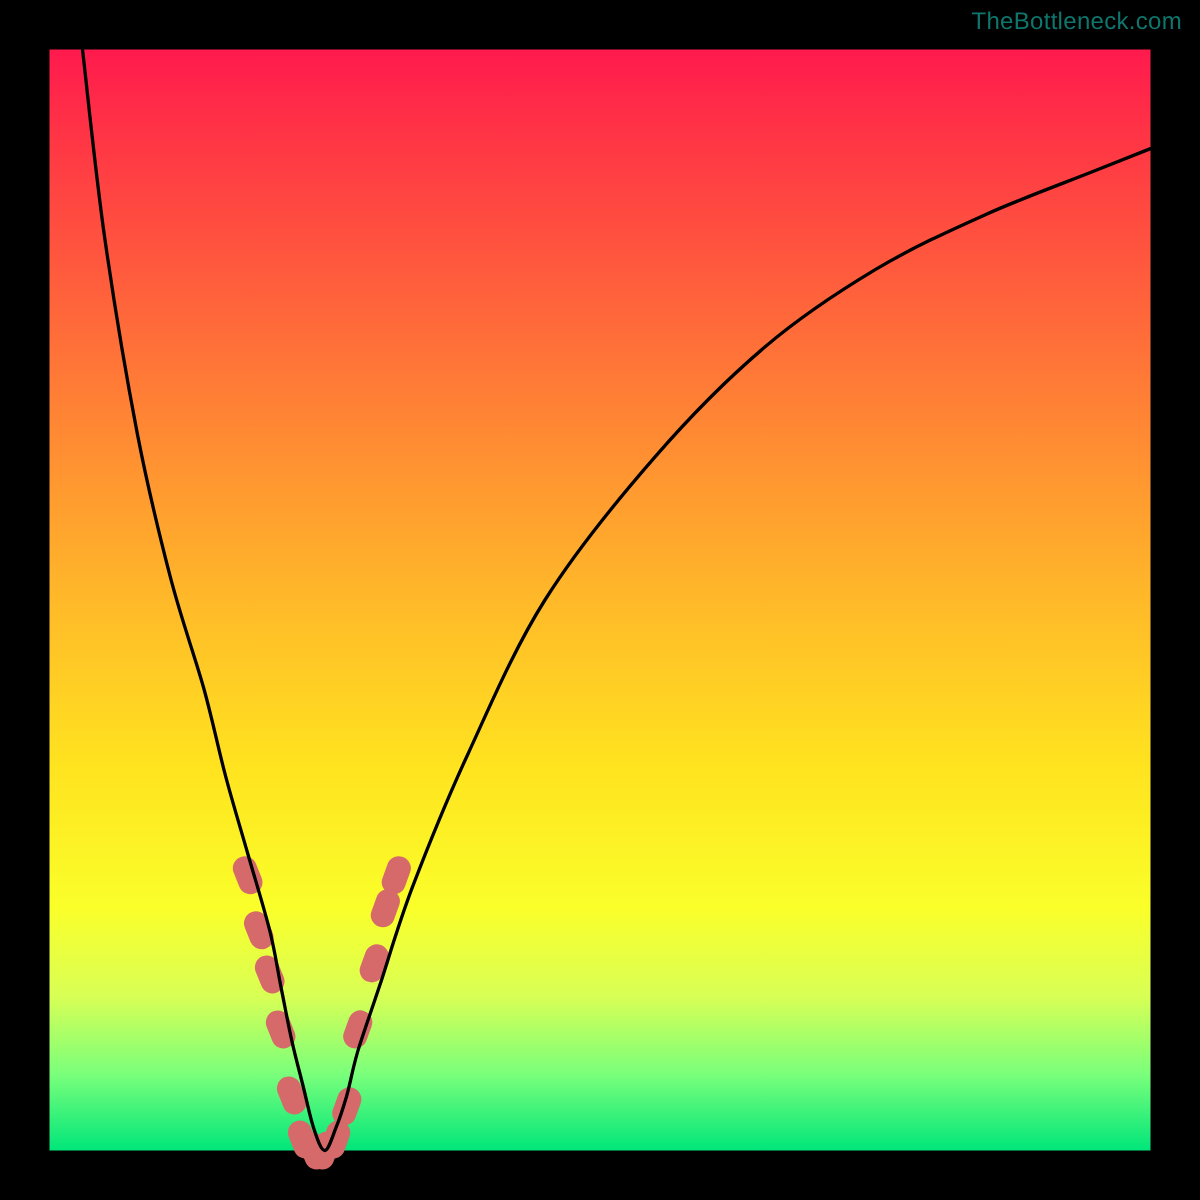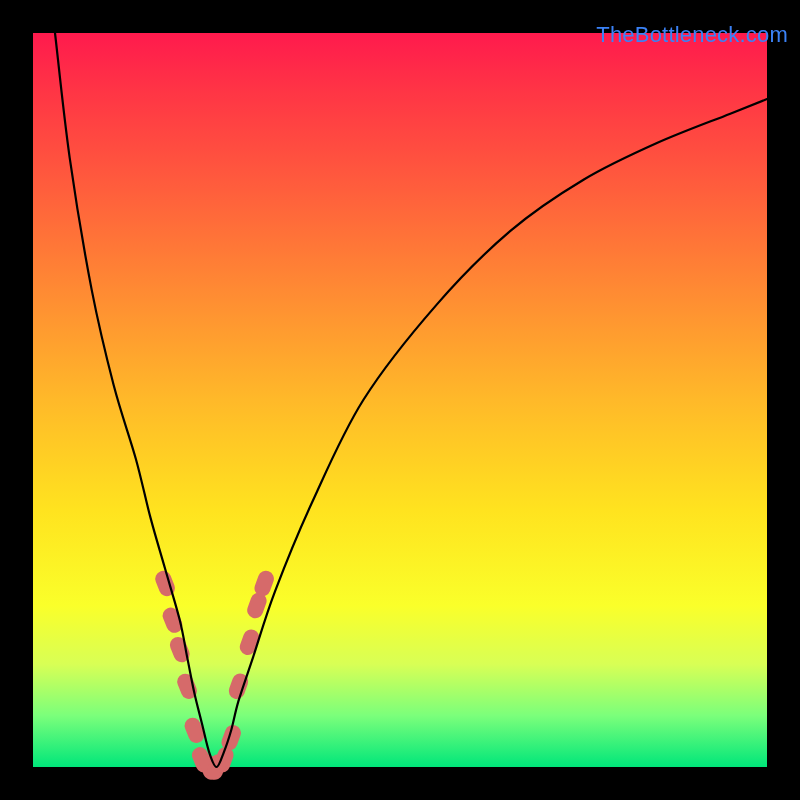--- a/index.html
+++ b/index.html
@@ -31,24 +31,24 @@
       #ffb929 50%,
       #ffe31f 65%,
       #faff2a 78%,
       #d8ff55 86%,
       #7bff7b 93%,
       #00e67a 100%
     );
   }
   .watermark {
     position: absolute;
-    top: 22px;
+    top: 6px;
     right: 12px;
-    color: #3b82f6;
-    font-size: 22px;
+    color: #0f766e;
+    font-size: 16px;
     font-weight: 500;
     letter-spacing: 0.2px;
     user-select: none;
   }
   svg.curve {
     position: absolute;
     left: 0; top: 0;
     width: 734px; height: 734px;
     overflow: visible;
   }

